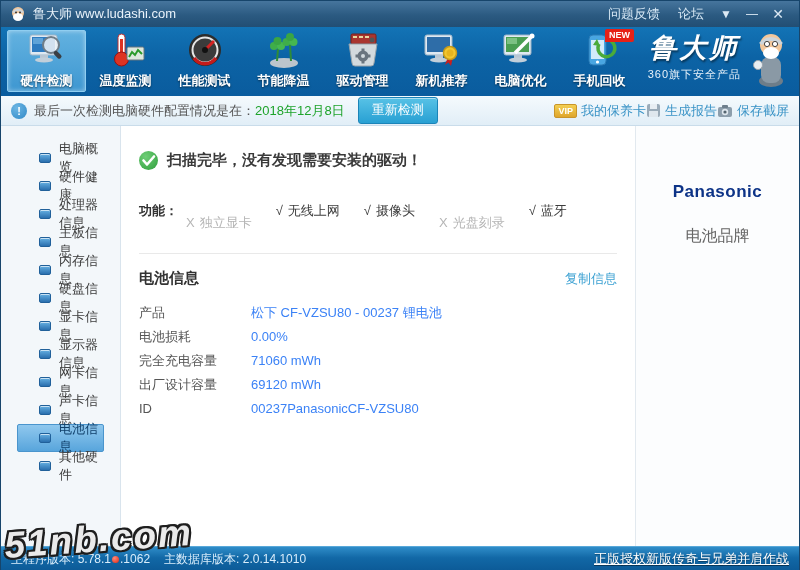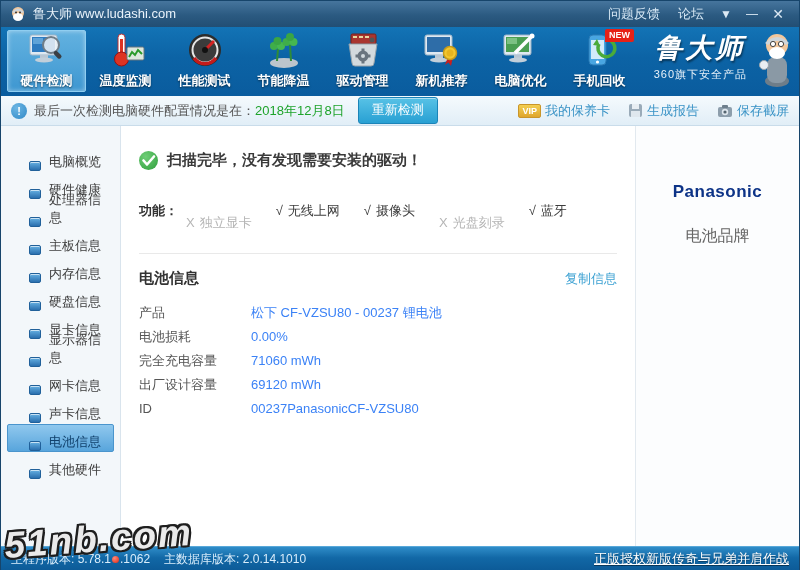--- a/index.html
+++ b/index.html
@@ -21,48 +21,48 @@
   .toolbar { height:69px; background:linear-gradient(#1373b5,#0c63a5 45%,#0a5c9e);
     display:flex; padding:3px 0 0 6px; position:relative; }
   .tab { width:79px; height:62px; display:flex; flex-direction:column; align-items:center;
     justify-content:flex-start; cursor:pointer; border:1px solid transparent; position:relative; }
   .tab .ticon { width:40px; height:40px; }
   .tab .tlabel { font-size:13px; font-weight:bold; color:#fff; text-shadow:0 1px 2px rgba(0,0,0,.55); margin-top:1px; white-space:nowrap; }
   .tab.active { background:linear-gradient(#63b2e0,#3e97d1); border:1px solid #8fcef1;
     border-radius:2px; box-shadow:inset 0 0 5px rgba(255,255,255,.45); }
   .new-badge { position:absolute; top:-2px; right:4px; background:#e62117; color:#fff;
     font-size:9px; font-weight:bold; padding:1px 4px 2px; border-radius:2px 2px 2px 0; }
-  .logo-area { position:absolute; right:0; top:4px; display:flex; align-items:flex-start; }
+  .logo-area { position:absolute; right:6px; top:4px; display:flex; align-items:flex-start; }
   .logo-txt { text-align:center; margin-top:2px; }
   .logo-main { color:#fff; font-size:27px; font-weight:bold; font-style:italic;
     letter-spacing:3px; text-shadow:1px 2px 2px rgba(0,0,0,.45); line-height:30px; }
   .logo-sub { color:#e8f2fa; font-size:11px; margin-top:4px; letter-spacing:1px; }
   .mascot { width:48px; height:58px; margin-left:4px; }
 
   
   .infobar { height:30px; background:linear-gradient(#f5fafd,#e1eef7);
     border-bottom:1px solid #c9dcea; display:flex; align-items:center; padding:0 10px;
     font-size:13px; color:#555; }
   .info-icon { width:16px; height:16px; border-radius:50%;
     background:radial-gradient(circle at 35% 30%, #6cb6e4, #2f88c6); color:#fff;
     font-weight:bold; font-size:11px; text-align:center; line-height:16px; margin-right:7px; }
   .check-date { color:#1ea32b; }
   .recheck-btn { margin-left:13px; padding:3px 13px 4px;
     background:linear-gradient(#58c2e6,#28a0d3); border:1px solid #1b84b8; border-radius:3px;
     color:#fff; font-size:13px; cursor:pointer; box-shadow:inset 0 1px 0 rgba(255,255,255,.5); }
-  .info-right { margin-left:auto; display:flex; align-items:center; gap:18px; }
+  .info-right { margin-left:auto; display:flex; align-items:center; }
   .ilink { display:flex; align-items:center; gap:4px; color:#3a93c6; cursor:pointer; }
   .vip-badge { background:linear-gradient(#f3cf52,#dfa62c); color:#fff; font-size:9px;
     font-weight:bold; padding:1px 3px; border-radius:2px; border:1px solid #c9952a; }
 
   
   .bodyarea { height:420px; display:flex; background:#fff; }
   .sidebar { width:120px; background:#f3f7fa; border-right:1px solid #d9e4ed; padding-top:18px; }
-  .side-item { height:28px; display:flex; align-items:flex-end; padding-left:21px;
-    font-size:13px; color:#3d3d3d; cursor:pointer; border:1px solid transparent; margin:0 6px; }
+  .side-item { height:28px; display:flex; align-items:center; padding-left:21px;
+    font-size:13px; color:#3d3d3d; cursor:pointer; border:1px solid transparent; margin:0 16px; }
   .bullet { width:12px; height:10px; border-radius:2px;
     background:linear-gradient(#66b1e3,#2a6fae); border:1px solid #20609a;
     box-shadow:inset 0 1px 0 rgba(255,255,255,.65); margin-right:8px; flex:none; }
   .side-item.active { background:linear-gradient(#90c8ee,#58a5dc); border:1px solid #4a95cd;
     border-radius:2px; color:#10406b; }
 
   .content { flex:1; padding:0 18px; background:#fff; }
   .scan-row { margin-top:25px; display:flex; align-items:center; }
   .check-icon { width:19px; height:19px; border-radius:50%;
     background:radial-gradient(circle at 35% 30%, #6fce77, #2f9e3c); margin-right:9px; flex:none; }

